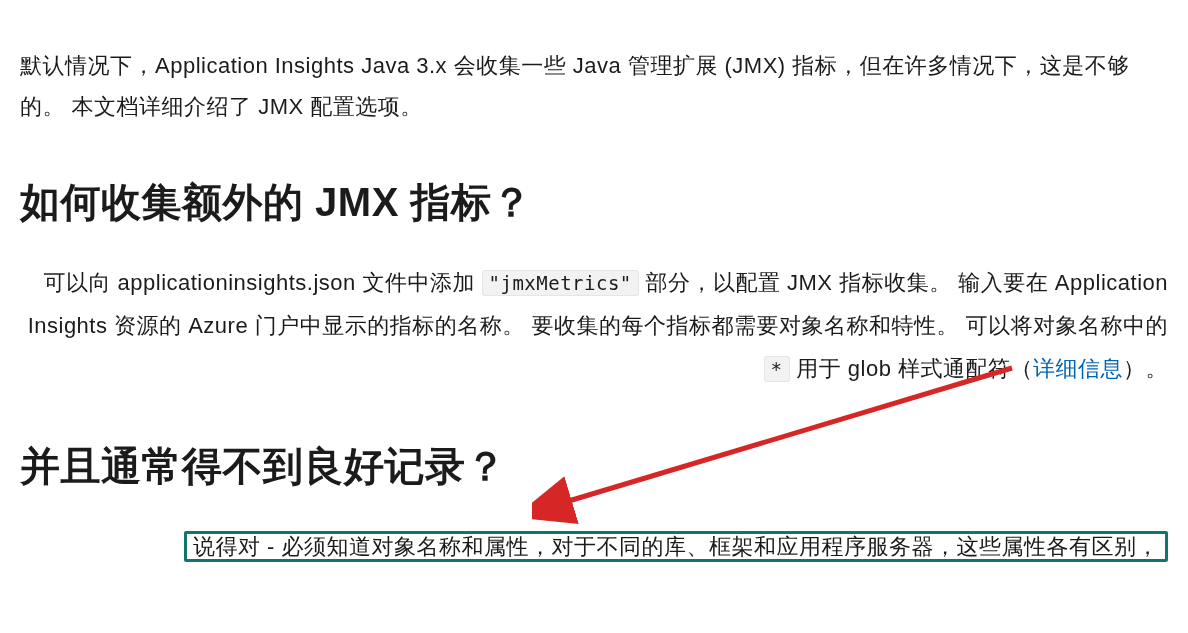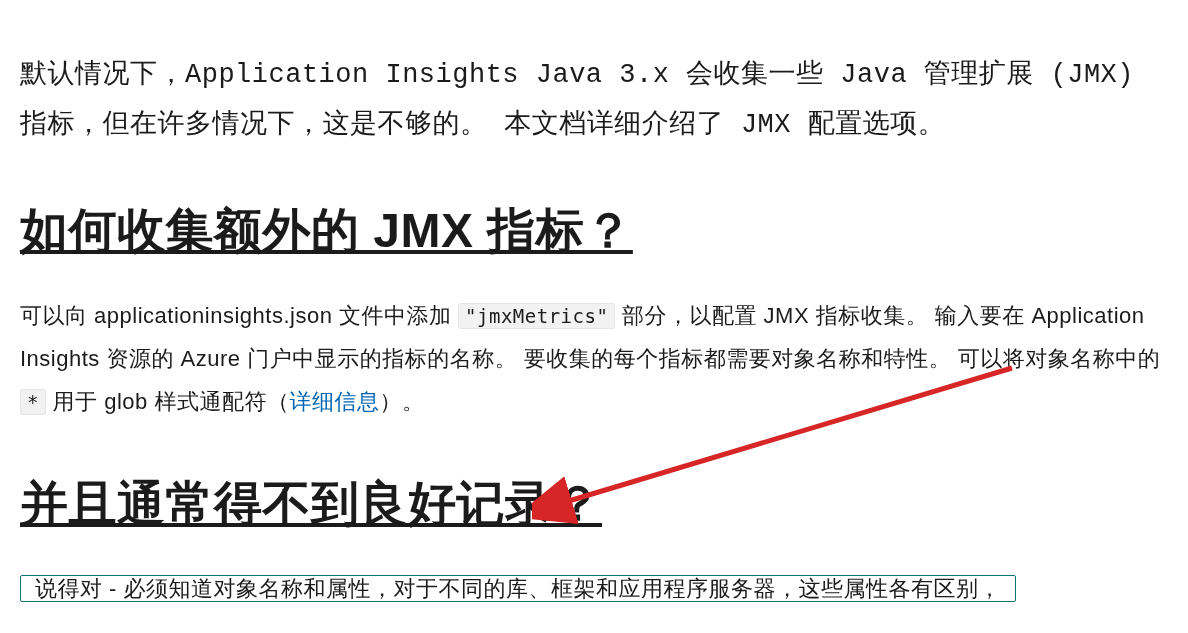--- a/index.html
+++ b/index.html
@@ -6,54 +6,53 @@
   body {
     font-family: "Segoe UI", "Microsoft YaHei", "PingFang SC", Arial, sans-serif;
     margin: 0;
     padding: 24px 20px;
     width: 1188px;
     color: #1b1b1b;
     background: #fff;
     position: relative;
   }
   .intro {
-    font-size: 27px;
+    font-size: 22px;
     line-height: 1.85;
     letter-spacing: 0.5px;
     margin-bottom: 48px;
-    font-family: Liberation Mono, monospace;
   }
   h2 {
-    font-size: 48px;
+    font-size: 40px;
     font-weight: 700;
     margin: 48px 0 32px 0;
     letter-spacing: 0.5px;
-    text-decoration: underline;
   }
   .para {
     font-size: 22px;
     line-height: 1.95;
     letter-spacing: 0.5px;
+    text-align: right;
   }
   code.inline {
     font-family: ui-monospace, SFMono-Regular, Menlo, Consolas, monospace;
     background: #f2f2f2;
     border: 1px solid #e5e5e5;
     border-radius: 3px;
     padding: 1px 6px;
     font-size: 19px;
   }
   a.link {
     color: #0065b3;
     text-decoration: none;
   }
   .highlight-box {
-    border: 1px solid #0f766e;
+    border: 3px solid #0f766e;
     border-radius: 2px;
-    padding: 0 14px;
+    padding: 0 6px;
     display: inline;
     box-decoration-break: clone;
     margin-top: 32px;
     -webkit-box-decoration-break: clone;
   }
   .arrow-svg {
     position: absolute;
     left: 532px;
     top: 358px;
     pointer-events: none;

